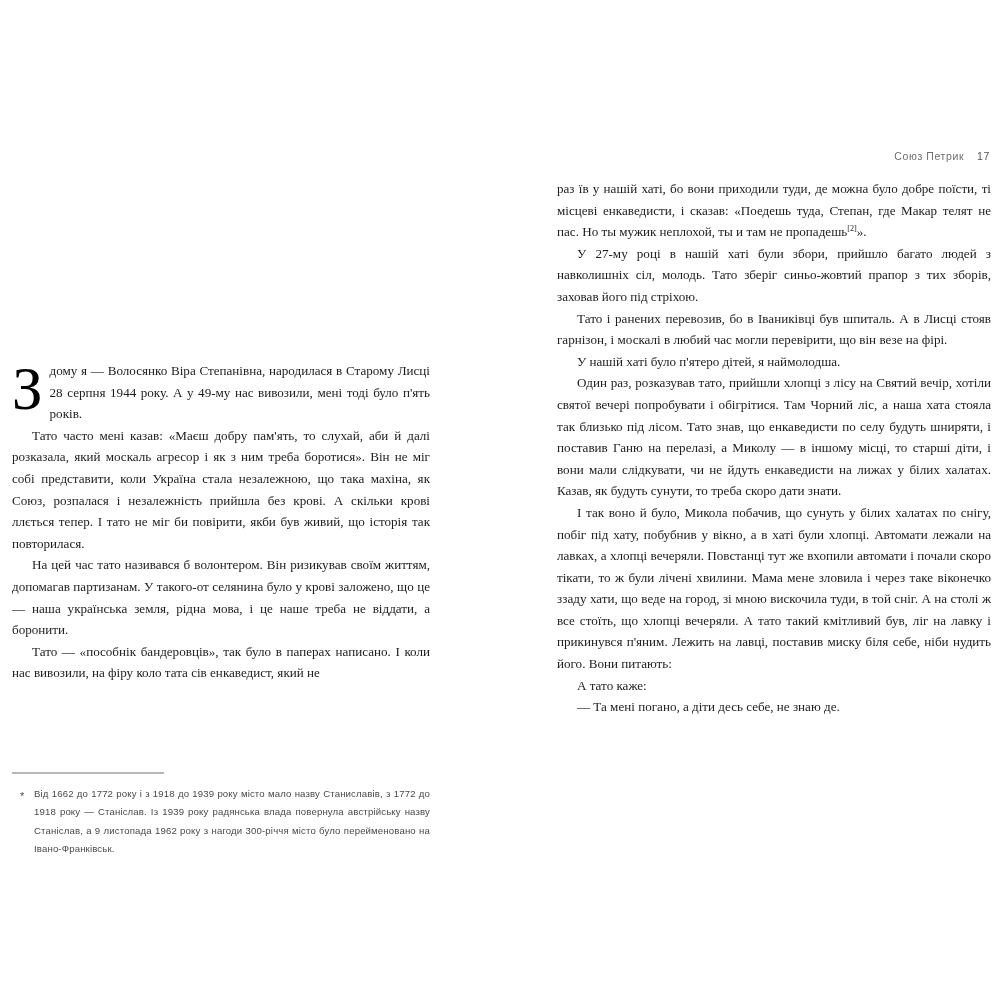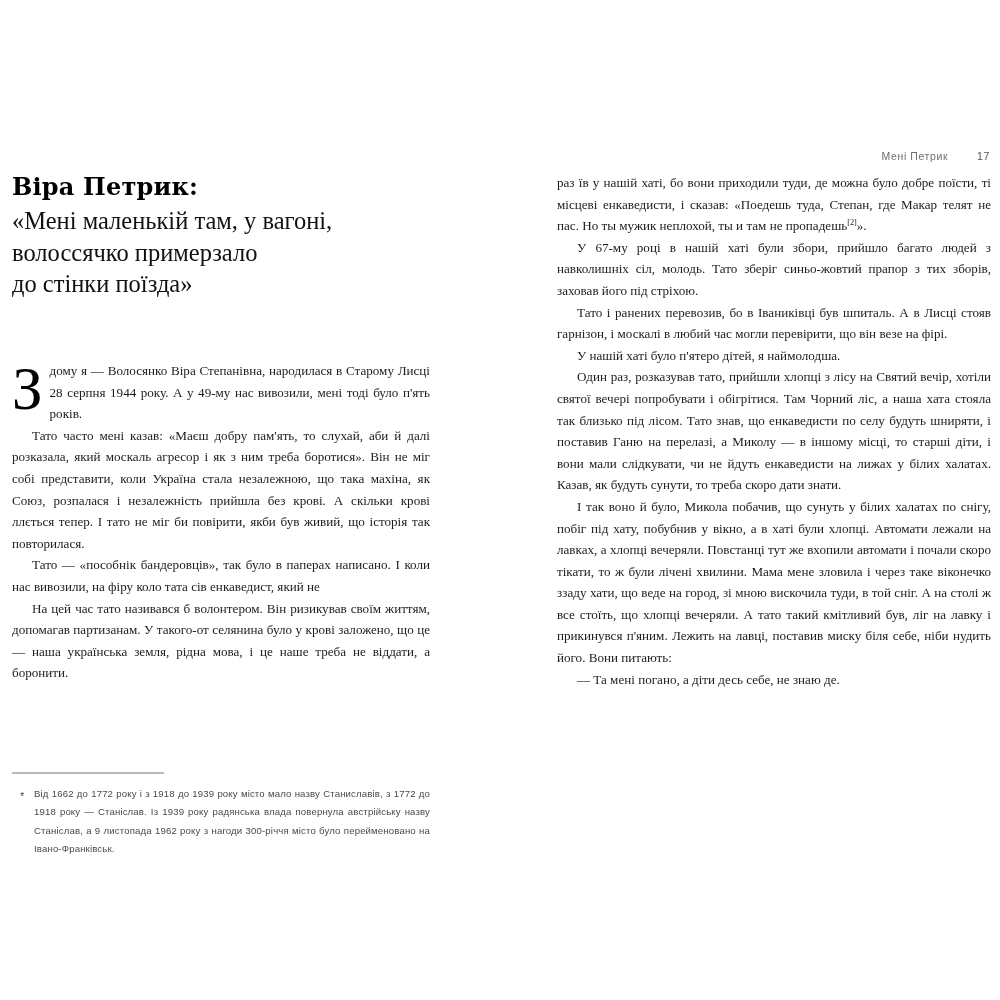--- a/index.html
+++ b/index.html
@@ -30,21 +30,21 @@
     color: #6e6e6e;
     white-space: nowrap;
   }
   .running-head .rh-title {
     display: inline-block;
     vertical-align: baseline;
   }
   .running-head .rh-page {
     display: inline-block;
     vertical-align: baseline;
-    margin-left: 29px;
+    margin-left: 13px;
     color: #555;
   }
 
   
   .title-block {
     position: absolute;
     left: 12px;
     top: 172px;
     width: 430px;
   }
@@ -81,21 +81,21 @@
     hyphens: none;
     color: #1c1c1c;
   }
   .col-left {
     left: 12px;
     top: 360px;
     width: 418px;
   }
   .col-right {
     left: 557px;
-    top: 172px;
+    top: 178px;
     width: 434px;
   }
   .col p {
     margin: 0;
     text-indent: 20px;
   }
   .col p.noindent {
     text-indent: 0;
   }
 
@@ -152,50 +152,43 @@
     font-size: 11px;
     color: #4a4a4a;
   }
 </style>
 </head>
 <body>
 
 <div class="page">
 
   <div class="running-head">
-    <span class="rh-title">Мені Петрик</span><span class="rh-page">17</span>
+    <span class="rh-title">Союз Петрик</span><span class="rh-page">17</span>
   </div>
 
-  <div class="title-block">
-    <h1 class="speaker-name">Віра Петрик:</h1>
-    <h2 class="quote-title">
-      <span class="ql">«Мені маленькій там, у вагоні,</span>
-      <span class="ql">волоссячко примерзало</span>
-      <span class="ql">до стінки поїзда»</span>
-    </h2>
-  </div>
 
   <div class="col col-left">
     <p class="dropcap-para"><span class="dropcap">З</span><span>дому я — Волосянко Віра Степанівна, народилася в Старому Лисці 28 серпня 1944 року. А у 49-му нас вивозили, мені тоді було п'ять років.</span></p>
     <p>Тато часто мені казав: «Маєш добру пам'ять, то слухай, аби й далі розказала, який москаль агресор і як з ним треба боротися». Він не міг собі представити, коли Україна стала незалежною, що така махіна, як Союз, розпалася і незалежність прийшла без крові. А скільки крові ллється тепер. І тато не міг би повірити, якби був живий, що історія так повторилася.</p>
+    <p>На цей час тато називався б волонтером. Він ризикував своїм життям, допомагав партизанам. У такого-от селянина було у крові заложено, що це — наша українська земля, рідна мова, і це наше треба не віддати, а боронити.</p>
     <p>Тато — «пособнік бандеровців», так було в паперах написано. І коли нас вивозили, на фіру коло тата сів енкаведист, який не</p>
-    <p>На цей час тато називався б волонтером. Він ризикував своїм життям, допомагав партизанам. У такого-от селянина було у крові заложено, що це — наша українська земля, рідна мова, і це наше треба не віддати, а боронити.</p>
   </div>
 
   <div class="footnote-wrap">
     <div class="footnote-rule"></div>
     <div class="footnote-text">
       <span class="footnote-marker">*</span>
       <span>Від 1662 до 1772 року і з 1918 до 1939 року місто мало назву Станиславів, з 1772 до 1918 року — Станіслав. Із 1939 року радянська влада повернула австрійську назву Станіслав, а 9 листопада 1962 року з нагоди 300-річчя місто було перейменовано на Івано-Франківськ.</span>
     </div>
   </div>
 
   <div class="col col-right">
     <p class="noindent">раз їв у нашій хаті, бо вони приходили туди, де можна було добре поїсти, ті місцеві енкаведисти, і сказав: «Поедешь туда, Степан, где Макар телят не пас. Но ты мужик неплохой, ты и там не пропадешь<sup class="fn">[2]</sup>».</p>
-    <p>У 67-му році в нашій хаті були збори, прийшло багато людей з навколишніх сіл, молодь. Тато зберіг синьо-жовтий прапор з тих зборів, заховав його під стріхою.</p>
+    <p>У 27-му році в нашій хаті були збори, прийшло багато людей з навколишніх сіл, молодь. Тато зберіг синьо-жовтий прапор з тих зборів, заховав його під стріхою.</p>
     <p>Тато і ранених перевозив, бо в Іваниківці був шпиталь. А в Лисці стояв гарнізон, і москалі в любий час могли перевірити, що він везе на фірі.</p>
     <p>У нашій хаті було п'ятеро дітей, я наймолодша.</p>
     <p>Один раз, розказував тато, прийшли хлопці з лісу на Святий вечір, хотіли святої вечері попробувати і обігрітися. Там Чорний ліс, а наша хата стояла так близько під лісом. Тато знав, що енкаведисти по селу будуть шниряти, і поставив Ганю на перелазі, а Миколу — в іншому місці, то старші діти, і вони мали слідкувати, чи не йдуть енкаведисти на лижах у білих халатах. Казав, як будуть сунути, то треба скоро дати знати.</p>
     <p>І так воно й було, Микола побачив, що сунуть у білих халатах по снігу, побіг під хату, побубнив у вікно, а в хаті були хлопці. Автомати лежали на лавках, а хлопці вечеряли. Повстанці тут же вхопили автомати і почали скоро тікати, то ж були лічені хвилини. Мама мене зловила і через таке віконечко ззаду хати, що веде на город, зі мною вискочила туди, в той сніг. А на столі ж все стоїть, що хлопці вечеряли. А тато такий кмітливий був, ліг на лавку і прикинувся п'яним. Лежить на лавці, поставив миску біля себе, ніби нудить його. Вони питають:</p>
+    <p>А тато каже:</p>
     <p>— Та мені погано, а діти десь себе, не знаю де.</p>
   </div>
 
 </div>
 
 </body></html>

